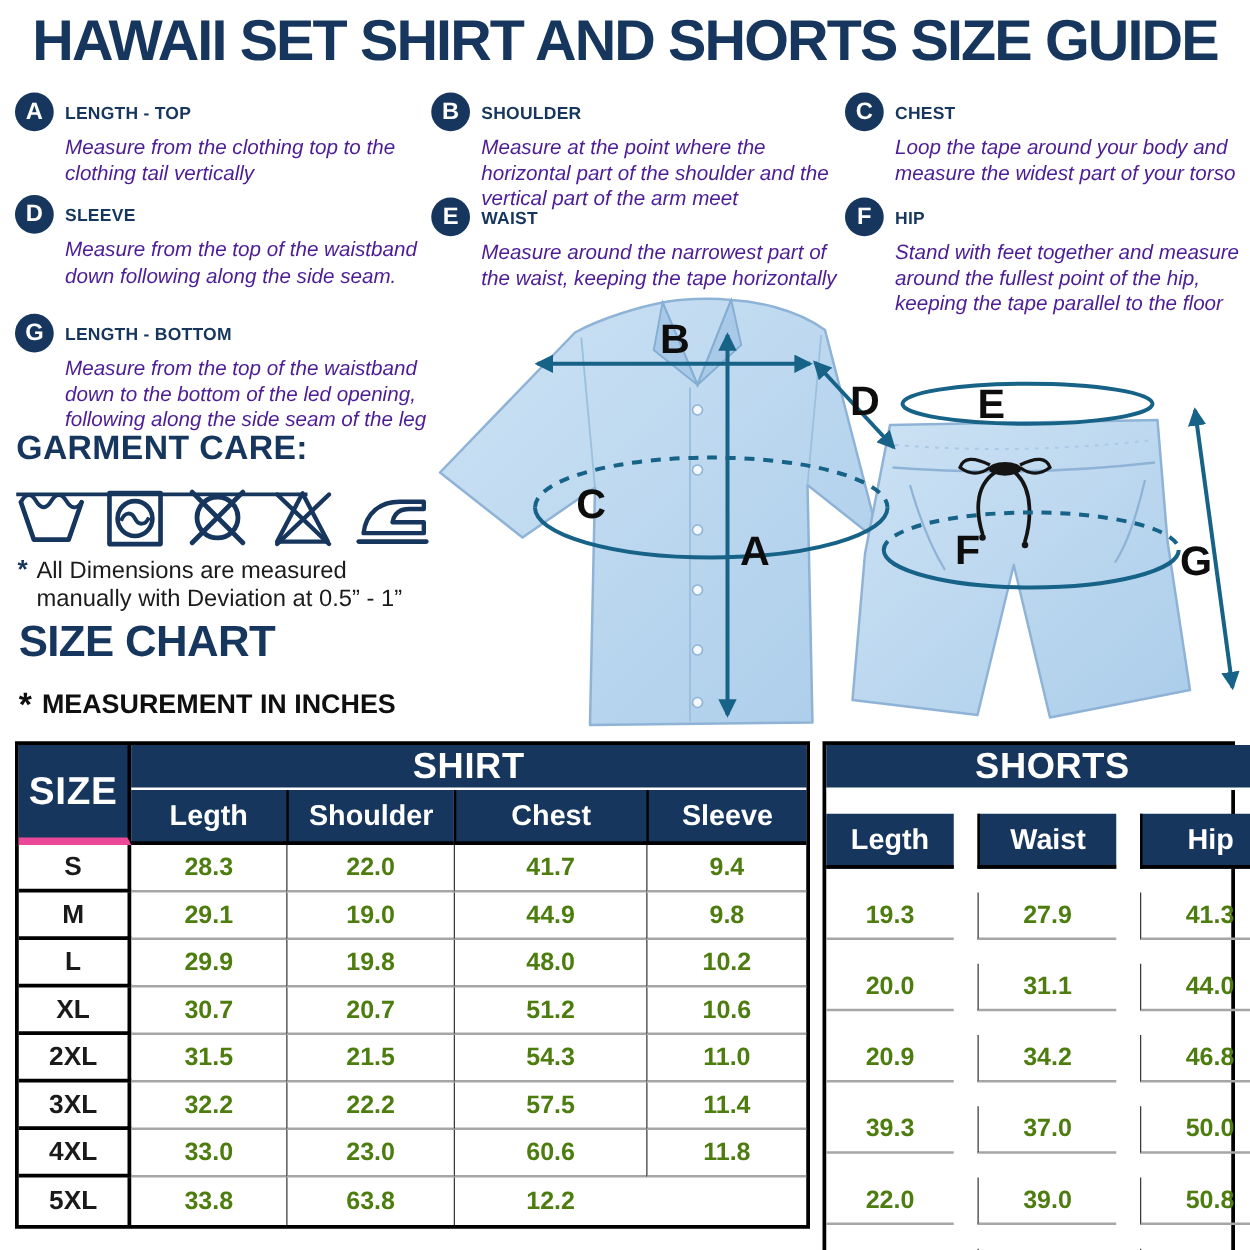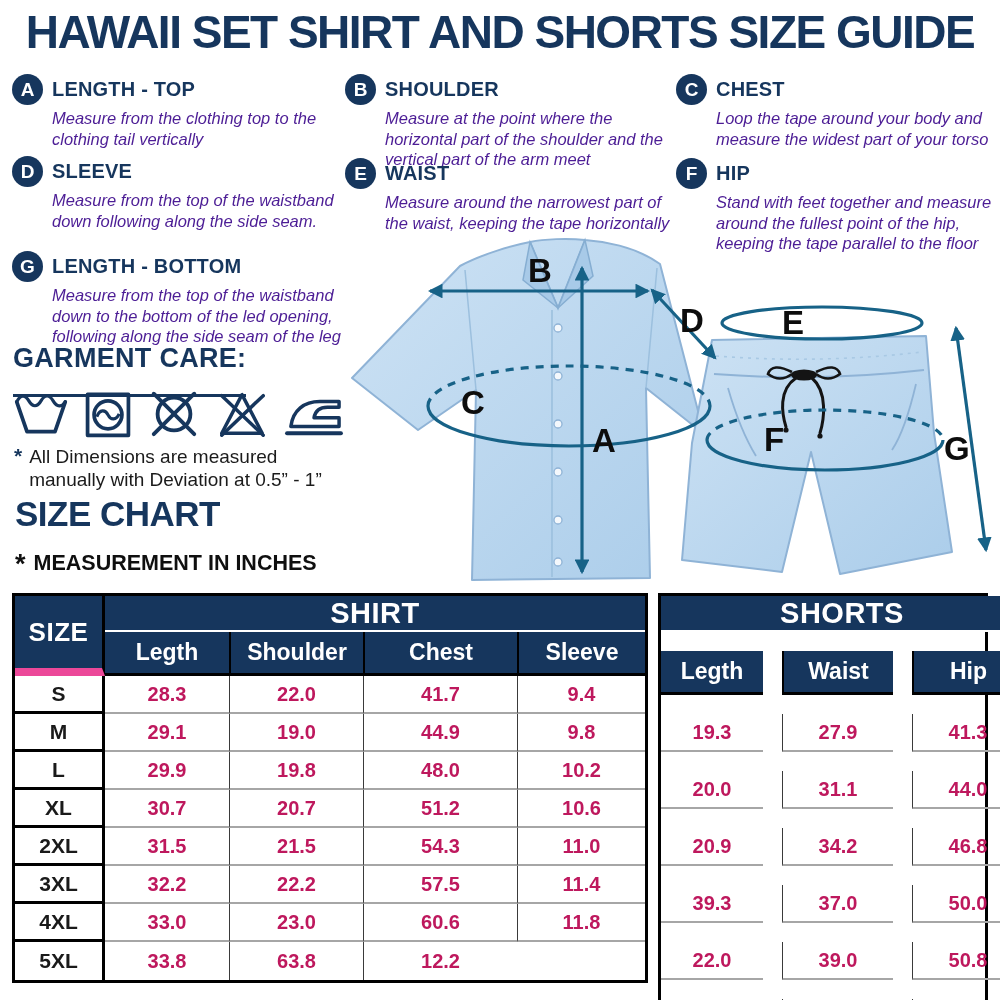--- a/index.html
+++ b/index.html
@@ -10,46 +10,46 @@
   .abs{position:absolute;}
   .title{
     left:0;top:5px;width:1000px;text-align:center;
     font-size:46px;font-weight:800;color:#16365d;letter-spacing:-1.5px;white-space:nowrap;
   }
   .ghrow{display:flex;align-items:center;gap:9px;}
   .badge{
     width:31px;height:31px;border-radius:50%;background:#16365d;color:#fff;
     font-weight:800;font-size:19px;display:inline-flex;align-items:center;justify-content:center;flex:0 0 31px;
   }
-  .ghead{font-size:20px;font-weight:800;color:#16365d;letter-spacing:.2px;}
+  .ghead{font-size:14px;font-weight:800;color:#16365d;letter-spacing:.2px;}
   .gdesc{margin-left:40px;font-size:16.5px;line-height:20.5px;color:#4c1d95;margin-top:3px;font-style:italic;}
   .care-head{
     font-size:27px;font-weight:800;color:#16365d;
     border-bottom:3px solid #16365d;padding-bottom:20px;display:inline-block;letter-spacing:.3px;
   }
   .care-icons{display:flex;align-items:flex-end;gap:13px;}
   .care-icons svg{display:block;}
   .note{display:flex;gap:7px;width:320px;font-size:19px;line-height:23px;color:#1b1b1b;}
   .note .mark{color:#16365d;font-weight:800;font-size:21px;line-height:22px;}
   .size-chart-h{font-size:35px;font-weight:800;color:#16365d;letter-spacing:-.5px;}
   .meas{display:flex;gap:8px;align-items:center;font-size:21.5px;font-weight:700;color:#0f0f0f;}
   .meas .mark{font-size:27px;font-weight:800;line-height:20px;}
   .diag-label{font-family:"Liberation Sans",sans-serif;font-size:33px;font-weight:800;fill:#0d0d0d;}
   
   .tbl{border:3px solid #000;display:grid;background:#fff;box-sizing:border-box;}
   .tbl-left{left:12px;top:593px;width:636px;grid-template-columns:90px 124px 134px 154px 128px;grid-template-rows:36px 44px repeat(8,38px);}
   .tbl-right{left:658px;top:593px;width:330px;grid-template-columns:102px 111px 111px;grid-template-rows:36px 44px repeat(8,38px);gap:19px;}
   .cell{display:flex;align-items:center;justify-content:center;box-sizing:border-box;}
   .hdr{background:#16365d;color:#fff;font-weight:700;}
-  .hdr-size{grid-row:1/3;grid-column:1;font-size:26px;border-right:3px solid #000;border-bottom:8px solid #ec4899;letter-spacing:.5px;}
+  .hdr-size{grid-row:1/3;grid-column:1;font-size:31px;border-right:3px solid #000;border-bottom:6px solid #ec4899;letter-spacing:.5px;}
   .hdr-group{font-size:29px;border-bottom:2.5px solid #fff;letter-spacing:.5px;}
   .hdr-col{grid-row:2;font-size:23px;border-bottom:3px solid #000;}
   .hdr-col.vl{border-left:2px solid #000;}
   .szc{font-size:21px;font-weight:800;border-right:3px solid #000;border-bottom:3px solid #000;}
-  .num{font-size:20px;font-weight:700;border-bottom:2px solid #a6a6a6;color:#be185d;text-align:center;}
+  .num{font-size:20px;font-weight:700;border-bottom:2px solid #a6a6a6;color:#4d7c0f;text-align:center;}
   .num.vl{border-left:1.5px solid #3a3a3a;}
   .nb{border-bottom:none;}
 </style>
 </head>
 <body>
 
 <div class="abs title">HAWAII SET SHIRT AND SHORTS SIZE GUIDE</div>
 
 <div class="abs" style="left:12px;top:74px;width:322px">
   <div class="ghrow">

